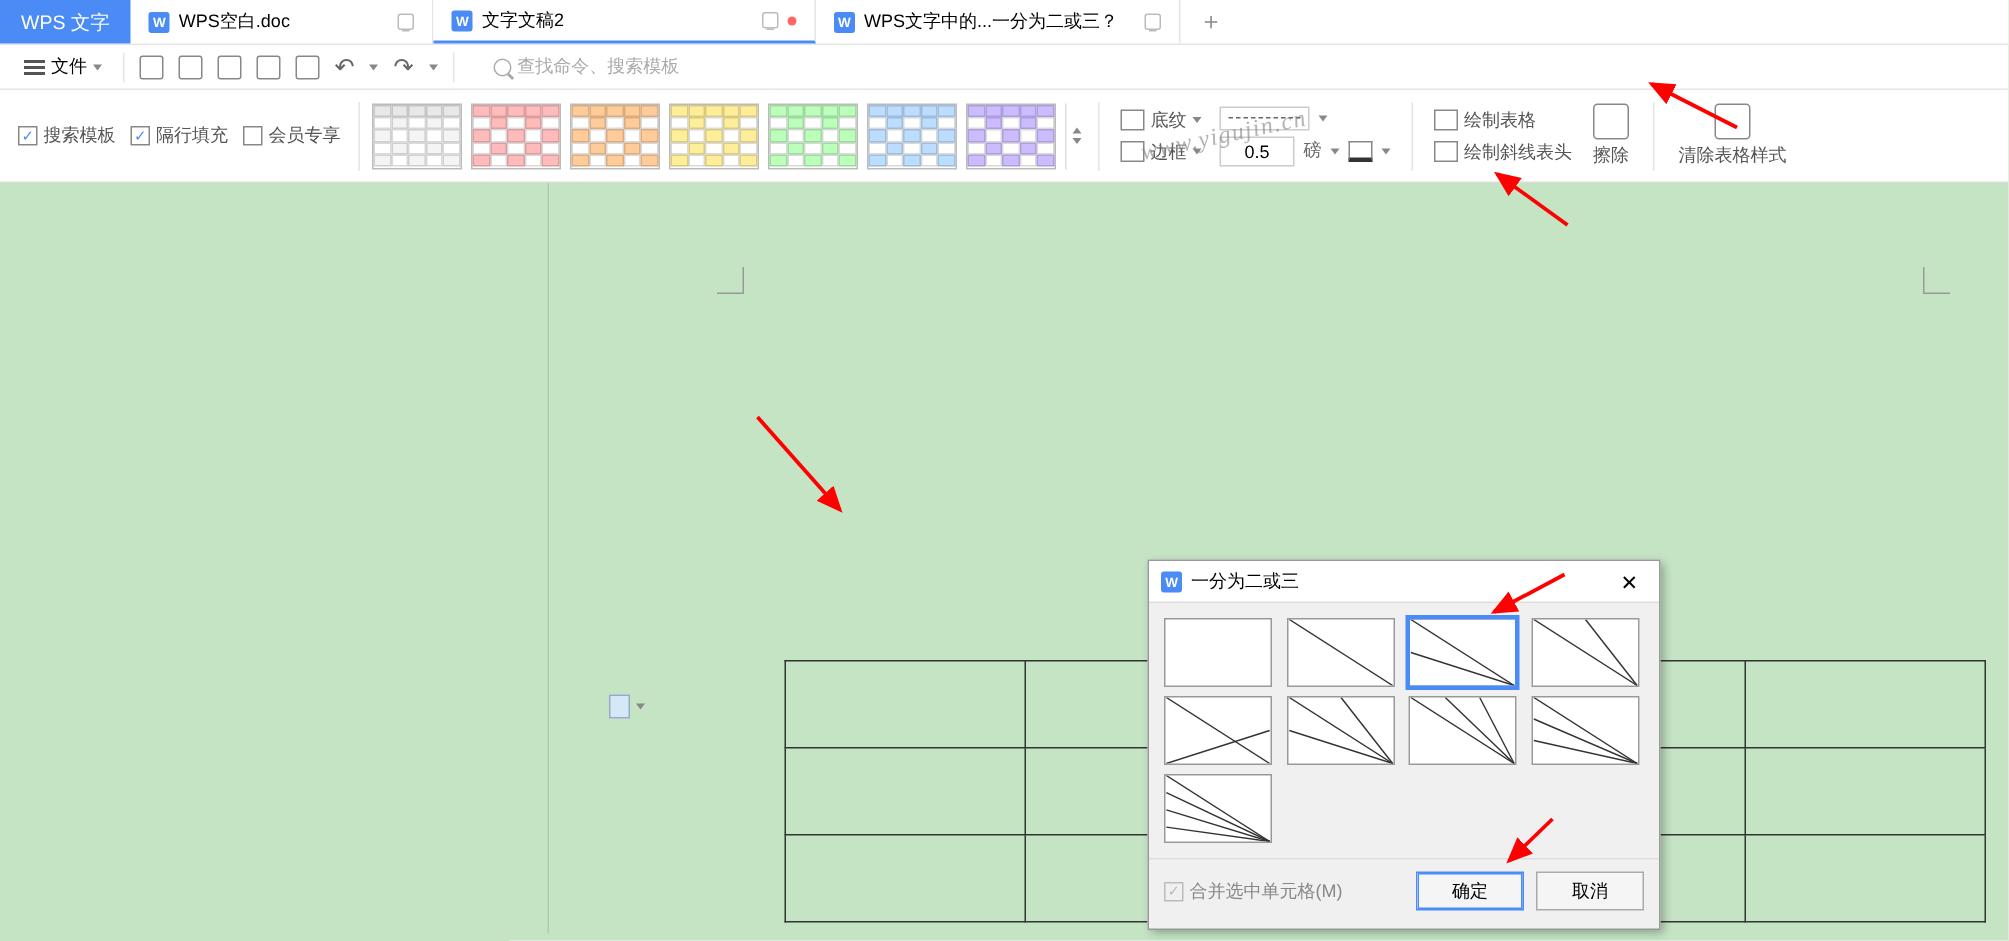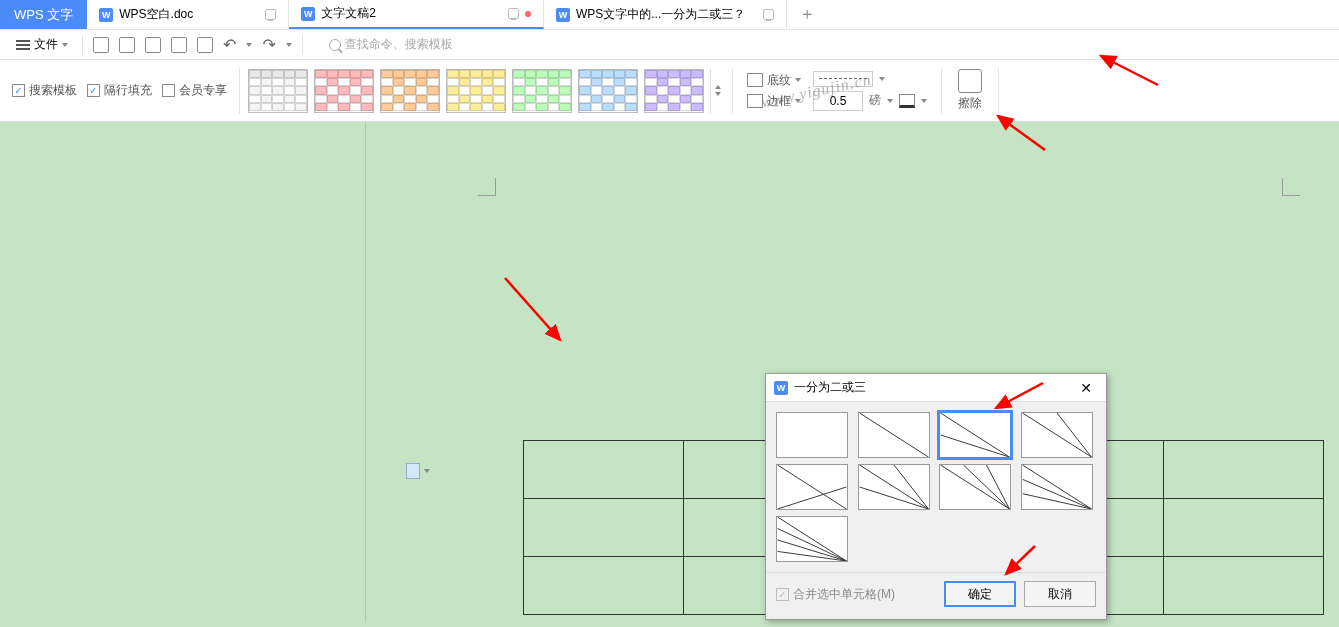--- a/index.html
+++ b/index.html
@@ -398,26 +398,40 @@
         <span>0.5</span>
       </div>
       <span style="color:#666">磅</span>
       <span class="caret-down"></span>
       <span class="sg-ico" style="border-bottom:3px solid #333"></span>
       <span class="caret-down"></span>
     </div>
   </div>
   <div class="rc-sep"></div>
 
+  <div class="draw-group">
+    <div class="dg-row">
+      <span class="dg-ico"></span>
+      <span>绘制表格</span>
+    </div>
+    <div class="dg-row">
+      <span class="dg-ico"></span>
+      <span>绘制斜线表头</span>
+    </div>
+  </div>
 
   <div class="btn-col">
     <div class="bico"></div>
     <span>擦除</span>
   </div>
   <div class="rc-sep"></div>
+  <div class="btn-col">
+    <div class="bico"></div>
+    <span>清除表格样式</span>
+  </div>
 </div>
 
 <div class="doc-area">
   <div class="page-shadow-left"></div>
   <div class="corner-mark tl" style="left:478px; top:56px;"></div>
   <div class="corner-mark tr" style="left:1282px; top:56px;"></div>
 
   <div class="para-handle">
     <span class="ph-ico"></span>
     <span class="caret-down"></span>

